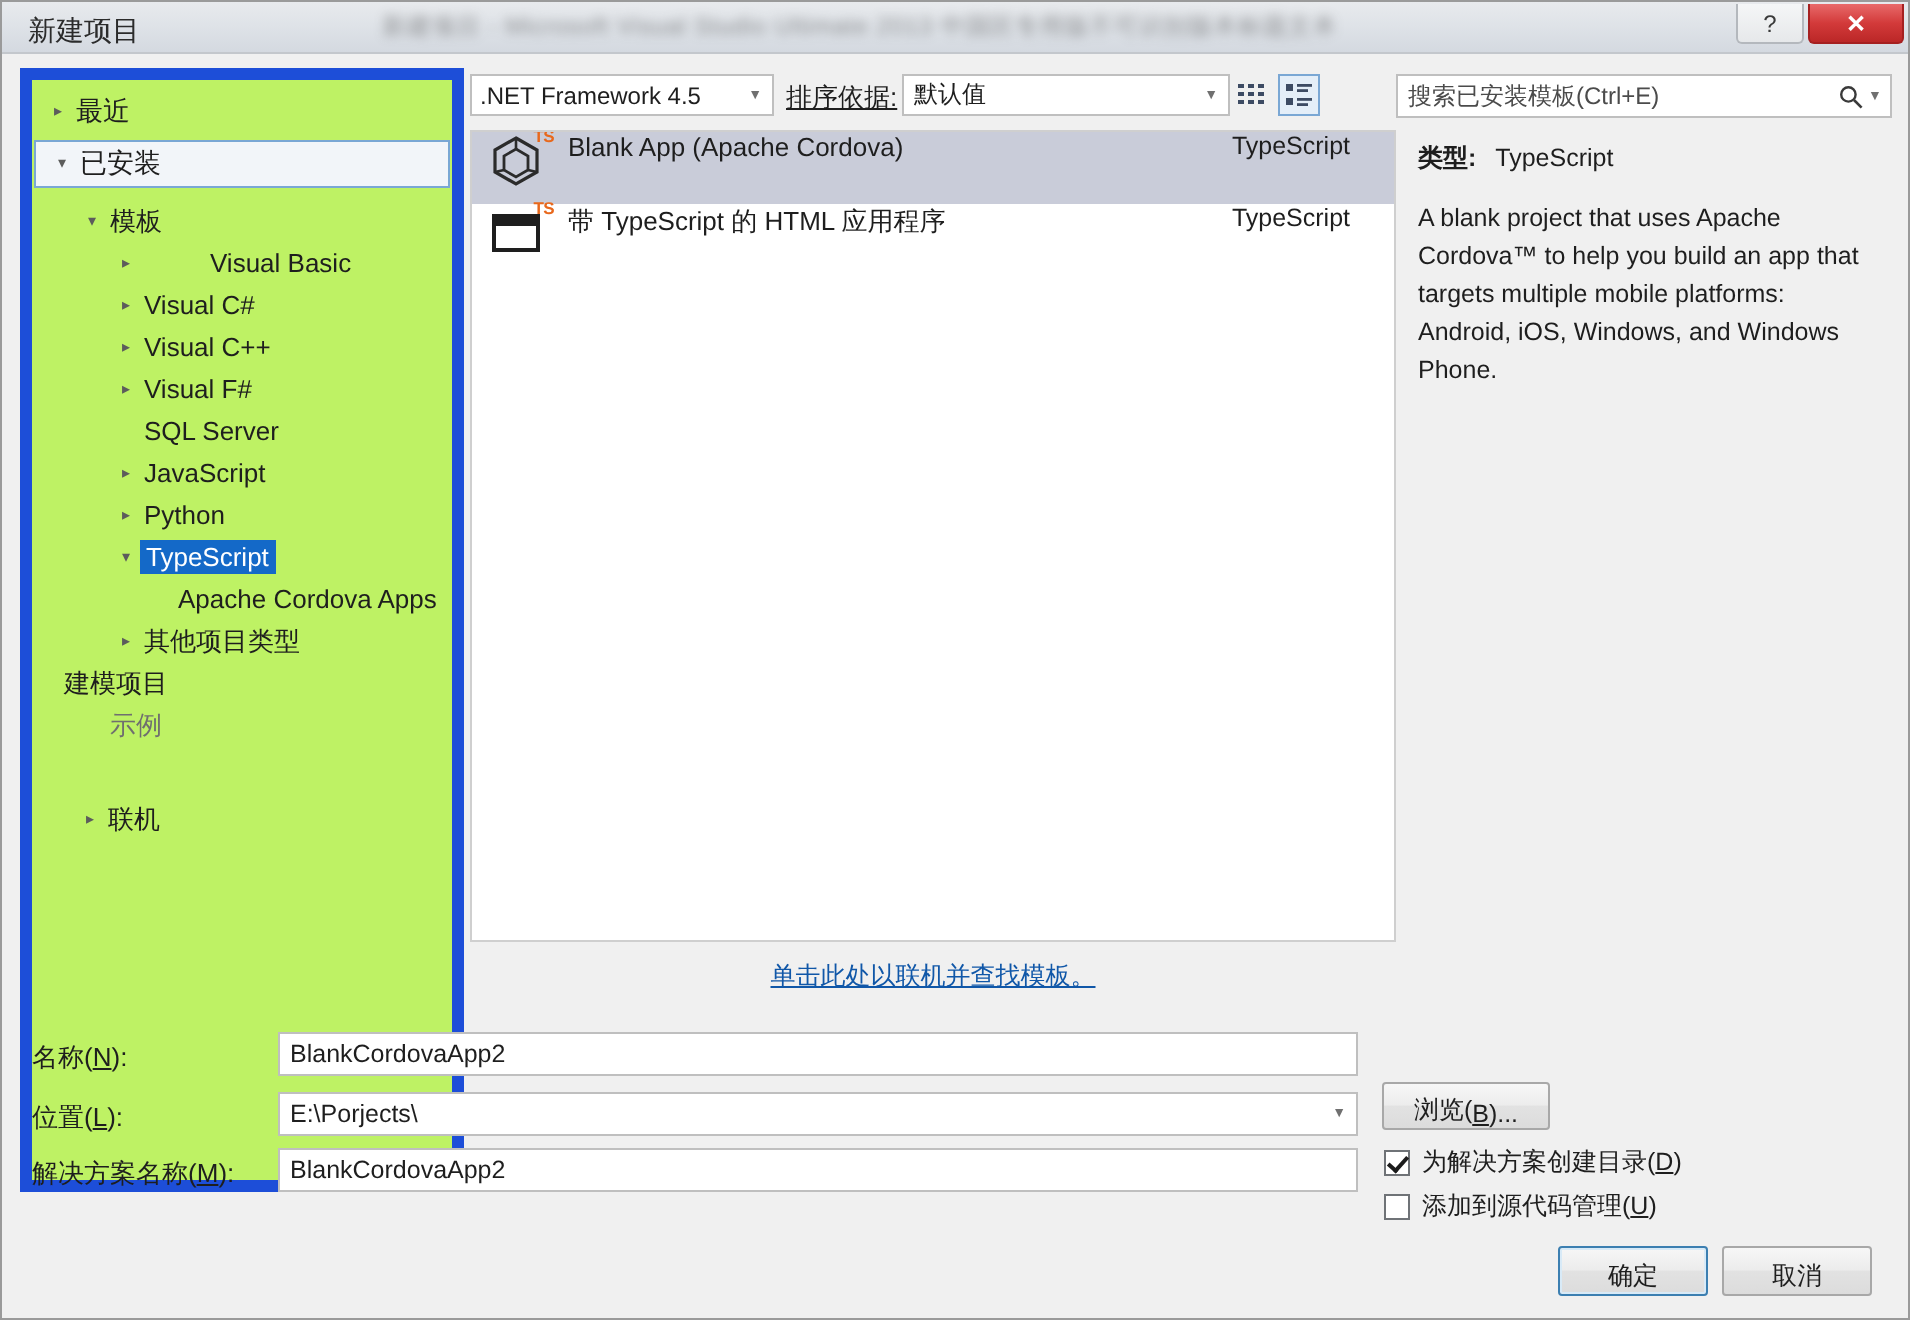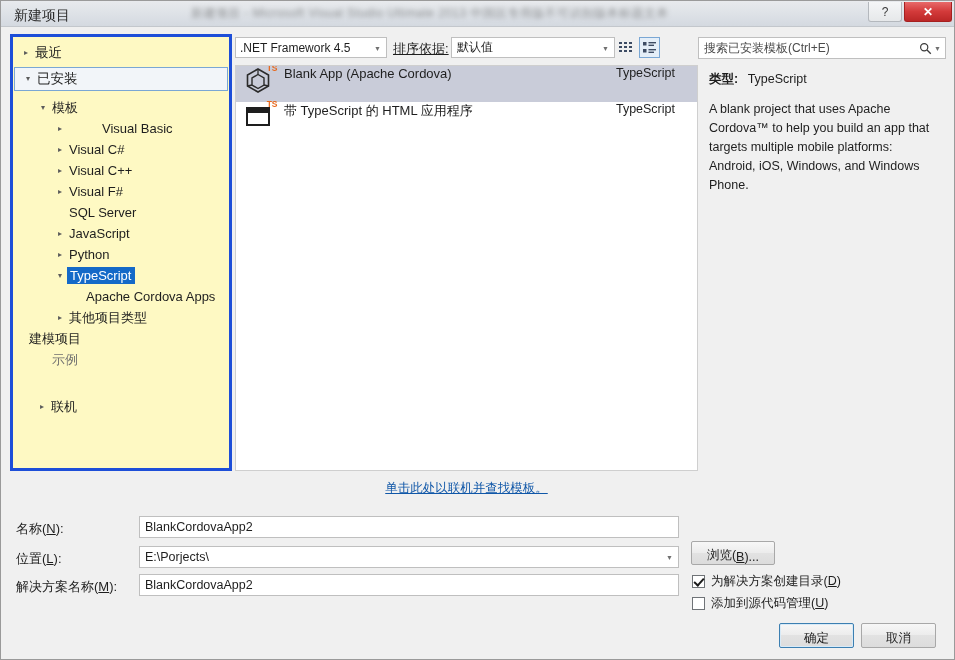--- a/index.html
+++ b/index.html
@@ -84,23 +84,23 @@
     font-size: 14px;
     color: #2b2b2b;
   }
 
   
   .tree-panel {
     position: absolute;
     left: 9px;
     top: 33px;
     width: 222px;
-    height: 437px;
-    background: #fef9c3;
-    border: 3px solid #1d4ed8;
+    height: 562px;
+    background: #bef264;
+    border: 6px solid #1d4ed8;
     box-sizing: border-box;
     overflow: hidden;
   }
   .tree-row {
     position: relative;
     display: flex;
     align-items: center;
     height: 21px;
     font-size: 13px;
     color: #1e1e1e;

